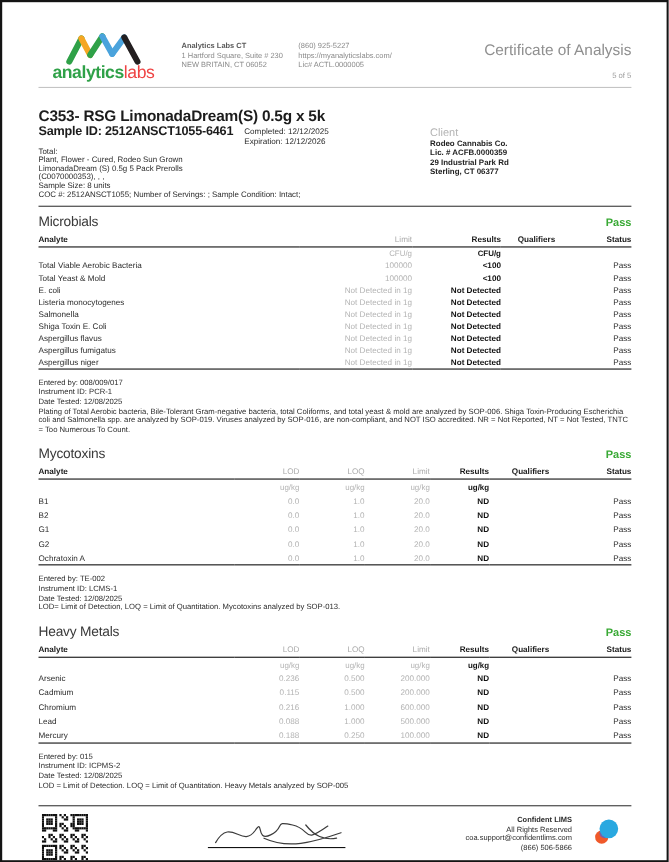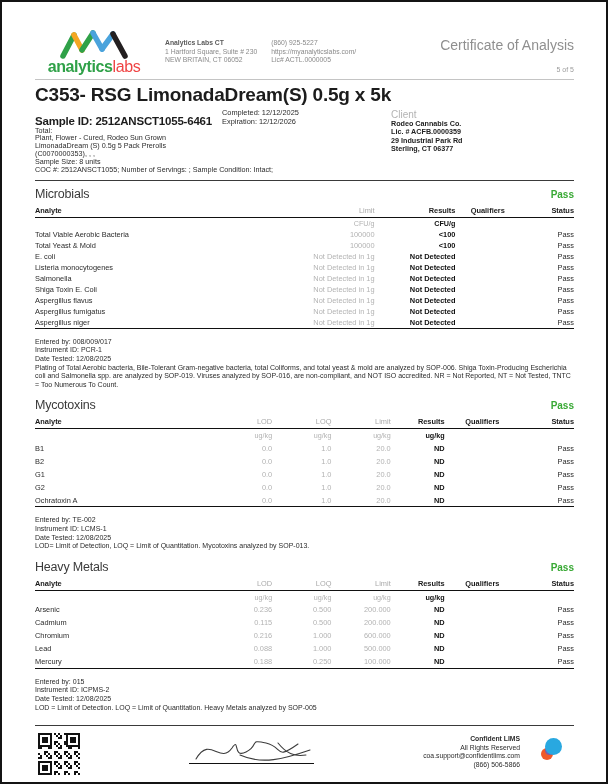--- a/index.html
+++ b/index.html
@@ -19,25 +19,25 @@
   .wm-green { color:#2fa148; }
   .wm-gray  { color:#ef4444; font-weight:normal; }
   .hdr-col { margin-left:12px; font-size:6.8px; line-height:8.6px; color:#8a8a8a; padding-top:11px; }
   .hdr-col .co-name { font-weight:bold; color:#5a5a5a; }
   .hdr-col2 { margin-left:14px; }
   .hdr-right { margin-left:auto; text-align:right; padding-top:9px; }
   .cert-title { font-size:14px; color:#8f8f8f; }
   .page-num { font-size:7px; color:#9b9b9b; margin-top:13px; }
   .hdr-rule { border-top:1px solid #c4c4c4; margin-top:5px; }
   
-  .sample-title { font-size:19px; font-weight:bold; color:#1c1c1c; margin-top:4px; letter-spacing:-0.2px; }
+  .sample-title { font-size:14px; font-weight:bold; color:#1c1c1c; margin-top:17px; letter-spacing:-0.2px; }
   .biotrack { font-size:7.4px; font-weight:600; color:#2b2b2b; margin-top:3px; }
   .sample-cols { display:flex; margin-top:1px; }
   .s-left { width:330px; }
-  .sid-row { display:flex; align-items:flex-end; }
+  .sid-row { display:flex; align-items:flex-start; }
   .sample-id { font-size:11.5px; font-weight:bold; color:#1c1c1c; letter-spacing:-0.2px; }
   .dates { margin-left:10px; font-size:7.4px; line-height:8.8px; color:#2b2b2b; padding-top:2px; }
   .s-small { font-size:7.2px; line-height:7.8px; color:#2b2b2b; }
   .s-client { margin-left:26px; padding-top:2px; }
   .client-label { font-size:10px; color:#b3b3b3; }
   .client-line { font-size:7.2px; line-height:8.4px; font-weight:bold; color:#222; }
   .dark-rule { border-top:1.5px solid #3a3a3a; margin-top:7px; }
   
   section { margin-top:6px; }
   .sec-head { display:flex; align-items:baseline; margin-bottom:4px; }

